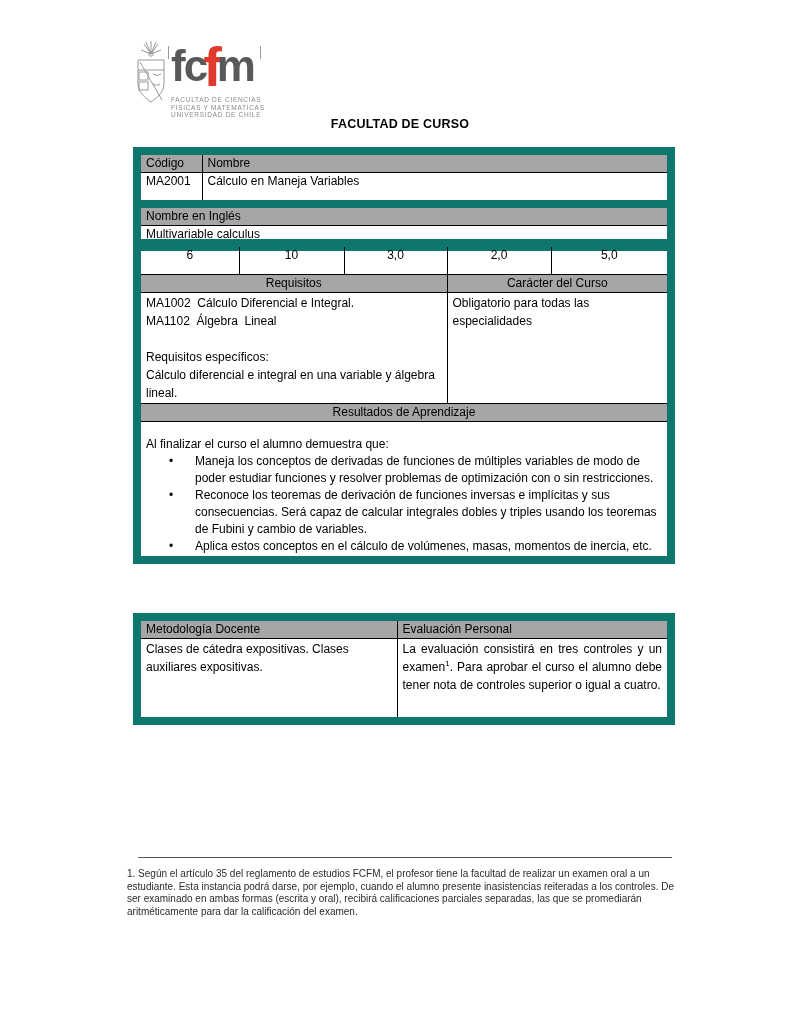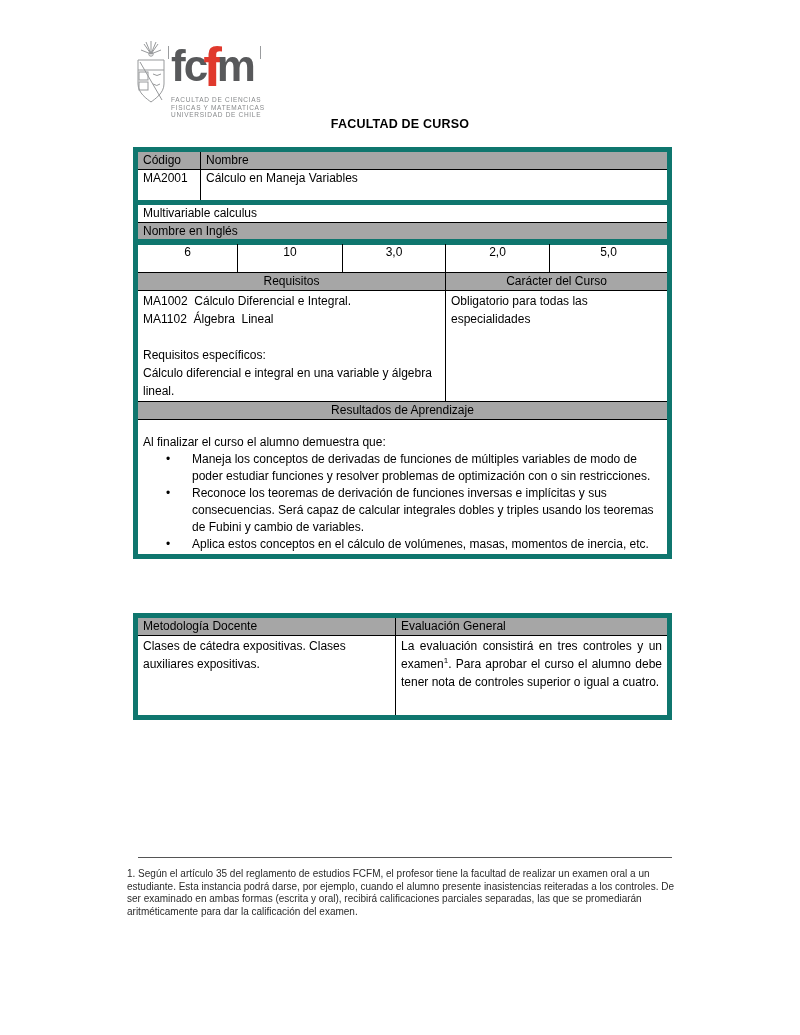--- a/index.html
+++ b/index.html
@@ -55,21 +55,21 @@
     font-weight: bold;
     font-size: 12.5px;
     letter-spacing: 0.2px;
   }
 
   
   table.tbl {
     position: absolute;
     border-collapse: collapse;
     table-layout: fixed;
-    border: 5px solid #0f766e;
+    border: 8px solid #0f766e;
   }
   table.tbl td {
     border: 1px solid #000;
     font-size: 12px;
     line-height: 15px;
     padding: 1px 5px;
     vertical-align: top;
     overflow: hidden;
   }
   td.hdr { background: #a6a6a6; }
@@ -156,25 +156,25 @@
       <td>Cálculo en Maneja Variables</td>
     </tr>
   </tbody>
     </table>
 
   <table class="tbl" style="left:133px; top:200px; width:534px;">
     <colgroup>
         <col style="width:534px">
       </colgroup>
     <tbody>
-        <tr style="height:19px">
+        <tr style="height:18px">
+      <td class="hdr">Nombre en Inglés</td>
+    </tr>
+    <tr style="height:19px">
       <td>Multivariable calculus</td>
-    </tr>
-    <tr style="height:18px">
-      <td class="hdr">Nombre en Inglés</td>
     </tr>
   </tbody>
     </table>
 
   <table class="tbl" style="left:133px; top:239px; width:534px;">
     <colgroup>
       <col style="width:102px">
         <col style="width:105px">
         <col style="width:103px">
       <col style="width:104px">
@@ -228,21 +228,21 @@
     </table>
 
   <table class="tbl" style="left:133px; top:613px; width:534px;">
     <colgroup>
         <col style="width:260px">
         <col style="width:274px">
       </colgroup>
     <tbody>
         <tr style="height:18px">
       <td class="hdr">Metodología Docente</td>
-      <td class="hdr">Evaluación General</td>
+      <td class="hdr">Evaluación Personal</td>
     </tr>
     <tr style="height:82px">
       <td>
         <div class="met-text">Clases de cátedra expositivas. Clases auxiliares expositivas.</div>
       </td>
       <td>
         <div class="eval-text"><span>La evaluación consistirá en tres controles y un examen</span><sup>1</sup><span>. Para aprobar el curso el alumno debe tener nota de controles superior o igual a cuatro.</span></div>
       </td>
     </tr>
   </tbody>

